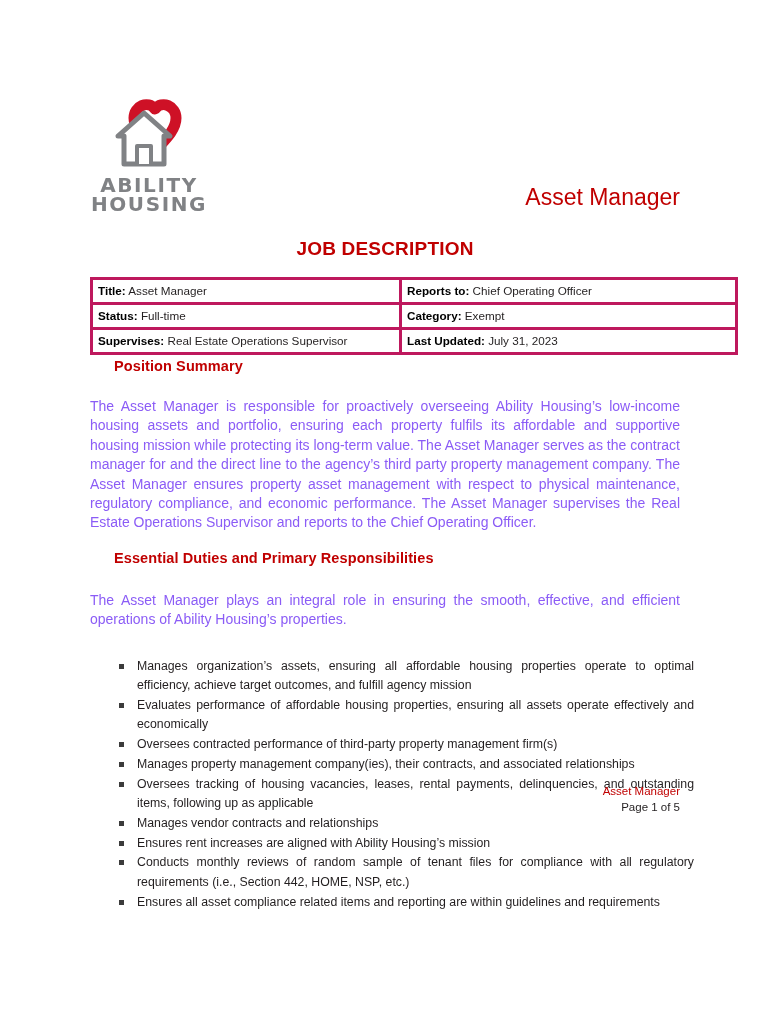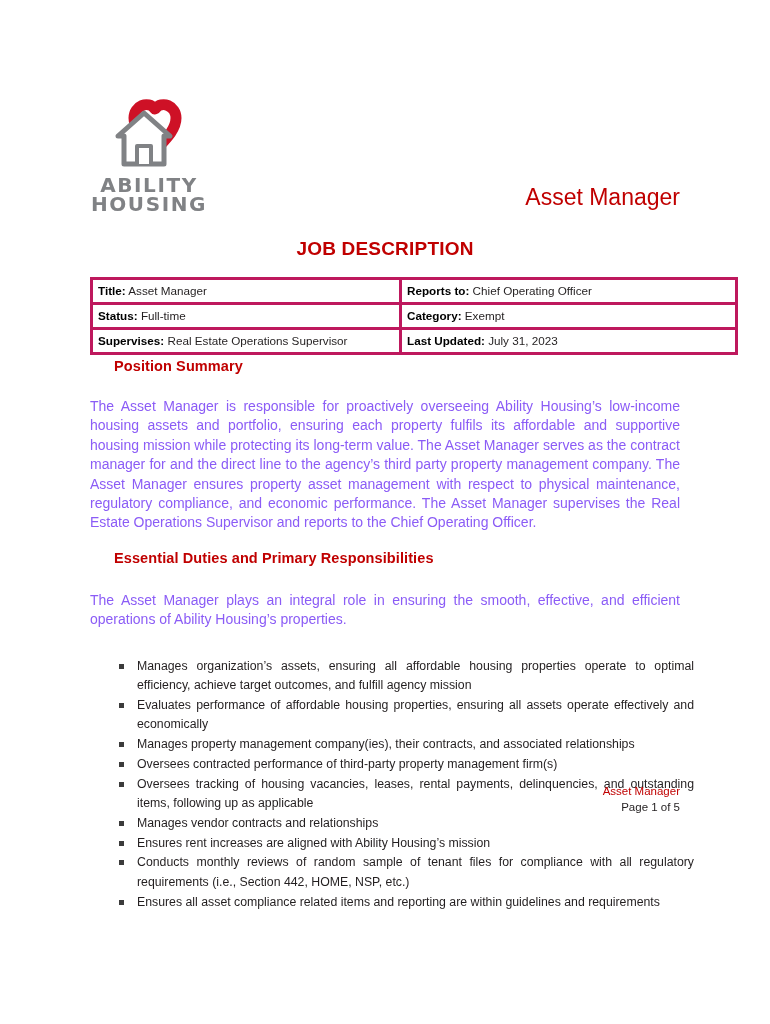--- a/index.html
+++ b/index.html
@@ -221,22 +221,22 @@
 
   <div class="body-para" id="para-summary">The Asset Manager is responsible for proactively overseeing Ability Housing’s low-income housing assets and portfolio, ensuring each property fulfils its affordable and supportive housing mission while protecting its long-term value. The Asset Manager serves as the contract manager for and the direct line to the agency’s third party property management company. The Asset Manager ensures property asset management with respect to physical maintenance, regulatory compliance, and economic performance. The Asset Manager supervises the Real Estate Operations Supervisor and reports to the Chief Operating Officer.</div>
 
   <div class="section-heading" id="heading-essential-duties">Essential Duties and Primary Responsibilities</div>
 
   <div class="body-para" id="para-duties-intro">The Asset Manager plays an integral role in ensuring the smooth, effective, and efficient operations of Ability Housing’s properties.</div>
 
   <ul class="bullet-list">
     <li><span class="sq"></span><span>Manages organization’s assets, ensuring all affordable housing properties operate to optimal efficiency, achieve target outcomes, and fulfill agency mission</span></li>
     <li><span class="sq"></span><span>Evaluates performance of affordable housing properties, ensuring all assets operate effectively and economically</span></li>
+    <li class="nojust"><span class="sq"></span><span>Oversees contracted performance of third-party property management firm(s)</span></li>
     <li class="nojust"><span class="sq"></span><span>Manages property management company(ies), their contracts, and associated relationships</span></li>
-    <li class="nojust"><span class="sq"></span><span>Oversees contracted performance of third-party property management firm(s)</span></li>
     <li><span class="sq"></span><span>Oversees tracking of housing vacancies, leases, rental payments, delinquencies, and outstanding items, following up as applicable</span></li>
     <li class="nojust"><span class="sq"></span><span>Manages vendor contracts and relationships</span></li>
     <li class="nojust"><span class="sq"></span><span>Ensures rent increases are aligned with Ability Housing’s mission</span></li>
     <li><span class="sq"></span><span>Conducts monthly reviews of random sample of tenant files for compliance with all regulatory requirements (i.e., Section 442, HOME, NSP, etc.)</span></li>
     <li><span class="sq"></span><span>Ensures all asset compliance related items and reporting are within guidelines and requirements</span></li>
   </ul>
 
   <div class="footer">
     <div class="f-title">Asset Manager</div>
     <div class="f-page">Page 1 of 5</div>

